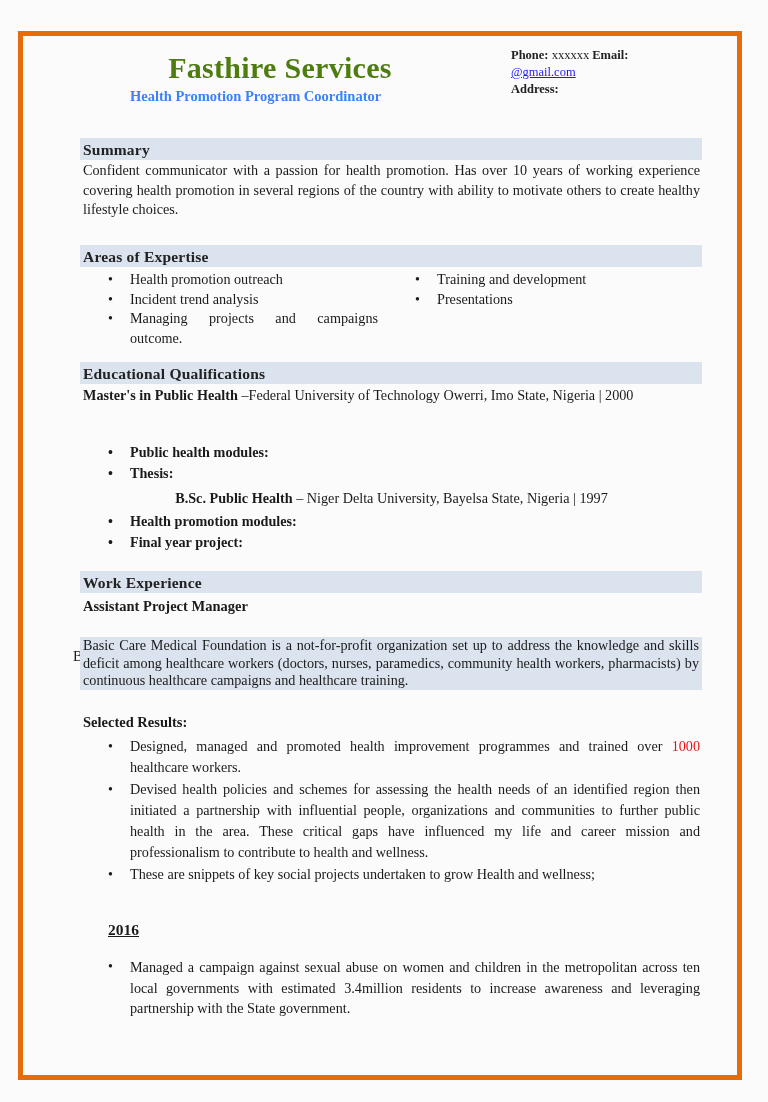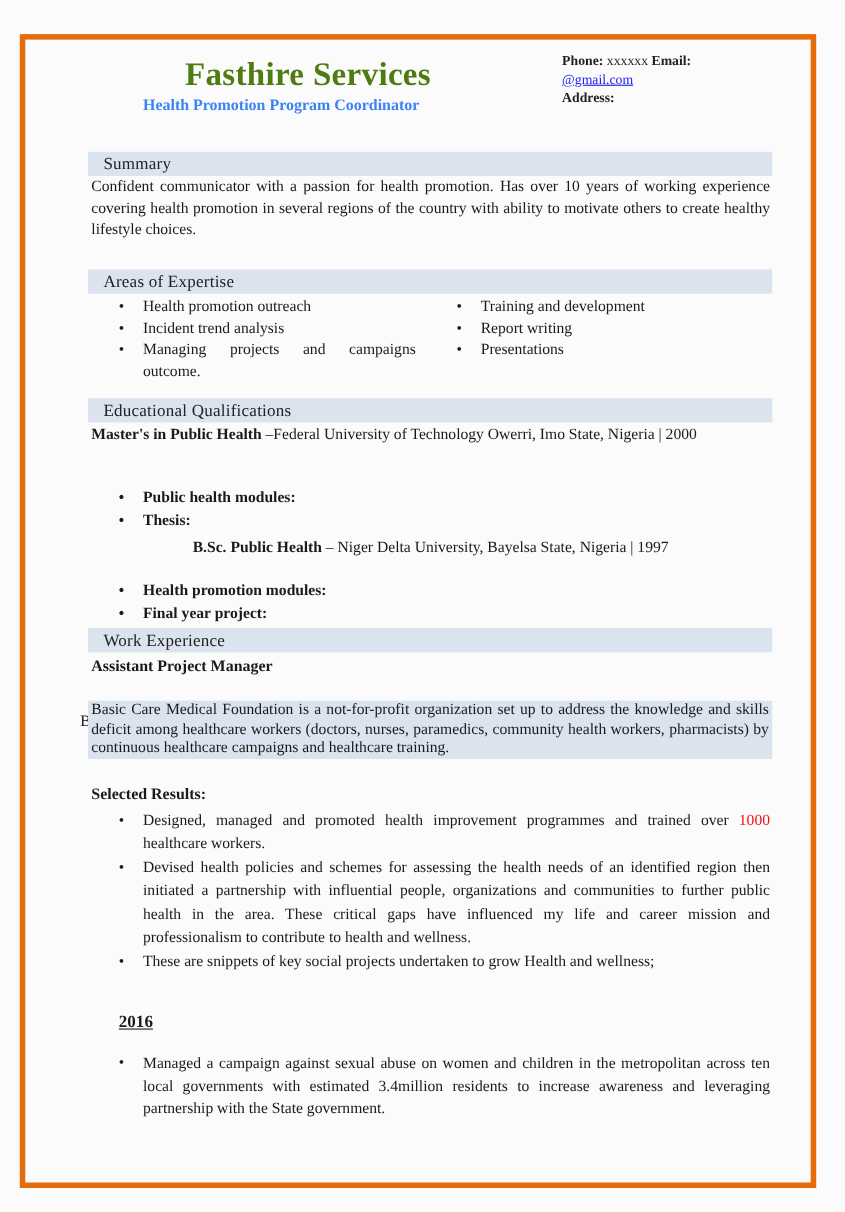--- a/index.html
+++ b/index.html
@@ -25,22 +25,22 @@
       left: 130px; top: 87px; width: 300px; text-align: left;
       font-size: 14.5px; font-weight: bold; color: #3b82f6; line-height: 18px;
     }
     .contact {
       left: 511px; top: 47px; font-size: 12.5px; font-weight: bold; line-height: 17px; color: #222;
     }
     .contact .email { color: #1a1aee; text-decoration: underline; font-weight: normal; }
     .contact .plain { font-weight: normal; }
     .heading {
       left: 80px; width: 622px; height: 22px;
-      background: #dbe3ef; font-size: 15.5px; font-weight: normal; color: #222;
-      line-height: 24px; padding-left: 14px; box-sizing: border-box; letter-spacing: 0.2px;
+      background: #dbe3ef; font-size: 15.5px; font-weight: bold; color: #222;
+      line-height: 24px; padding-left: 3px; box-sizing: border-box; letter-spacing: 0.2px;
     }
     .para {
       left: 83px; width: 617px; font-size: 14.2px; line-height: 19.5px; text-align: justify; color: #1a1a1a;
     }
     .bullets { margin: 0; padding: 0; list-style: none; }
     .bullets li { position: relative; padding-left: 22px; font-size: 14.2px; line-height: 19.5px; }
     .bullets li::before {
       content: "\2022"; position: absolute; left: 0; top: 0; font-size: 14px;
     }
     .exp-col-left { left: 108px; top: 270px; width: 270px; }
@@ -89,36 +89,35 @@
 <div class="abs para" style="top:161px;">Confident communicator with a passion for health promotion. Has over 10 years of working experience covering health promotion in several regions of the country with ability to motivate others to create healthy lifestyle choices.</div>
 
 <div class="abs heading" style="top:245px;">Areas of Expertise</div>
 <ul class="abs bullets exp-col-left">
   <li>Health promotion outreach</li>
   <li>Incident trend analysis</li>
   <li>Managing projects and campaigns outcome.</li>
 </ul>
 <ul class="abs bullets exp-col-right">
   <li>Training and development</li>
-  <li>Report writing</li>
   <li>Presentations</li>
 </ul>
 
 <div class="abs heading" style="top:362px;">Educational Qualifications</div>
 <div class="abs para" style="top:386px;">
   <span class="bold">Master's in Public Health</span><span> –Federal University of Technology Owerri, Imo State, Nigeria | 2000</span>
 </div>
 <ul class="abs bullets edu-bullets" style="top:442px;">
   <li>Public health modules:</li>
   <li>Thesis:</li>
 </ul>
 <div class="abs para" style="top:489px; text-align:center;">
   <span class="bold">B.Sc. Public Health</span><span> – Niger Delta University, Bayelsa State, Nigeria | 1997</span>
 </div>
-<ul class="abs bullets edu-bullets" style="top:511px;margin-top:16px;">
+<ul class="abs bullets edu-bullets" style="top:511px;">
   <li>Health promotion modules:</li>
   <li>Final year project:</li>
 </ul>
 
 <div class="abs heading" style="top:571px;">Work Experience</div>
 <div class="abs work-title">Assistant Project Manager</div>
 <div class="abs work-meta">Basic Care Medical Foundation, Lagos State, Nigeria  | April 2017-March 2020</div>
 <div class="abs work-desc">Basic Care Medical Foundation is a not-for-profit organization set up to address the knowledge and skills deficit among healthcare workers (doctors, nurses, paramedics, community health workers, pharmacists) by continuous healthcare campaigns and healthcare training.</div>
 <div class="abs results-label">Selected Results:</div>
 <ul class="abs bullets results">

